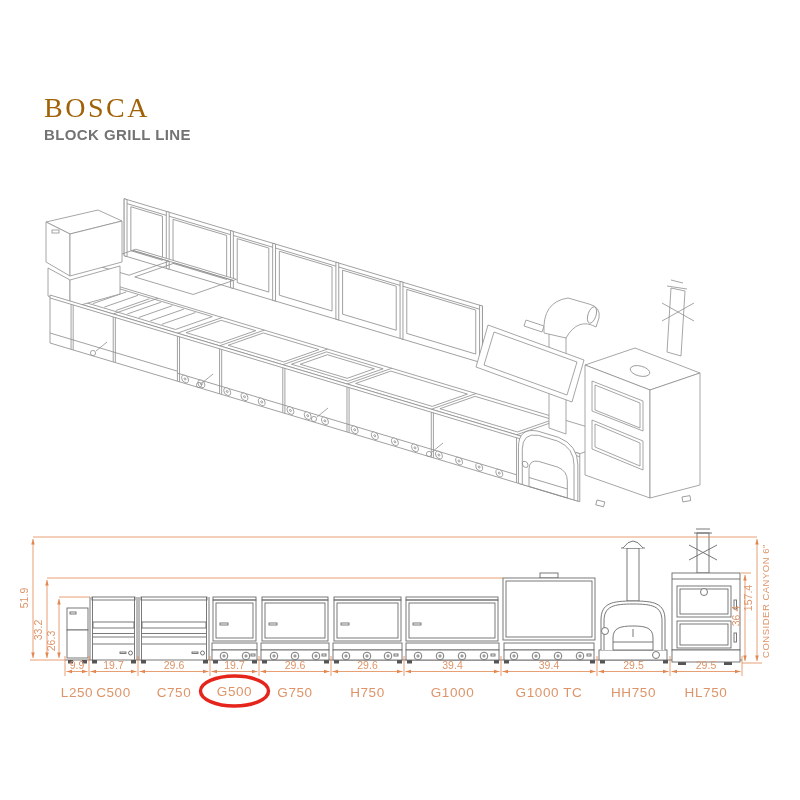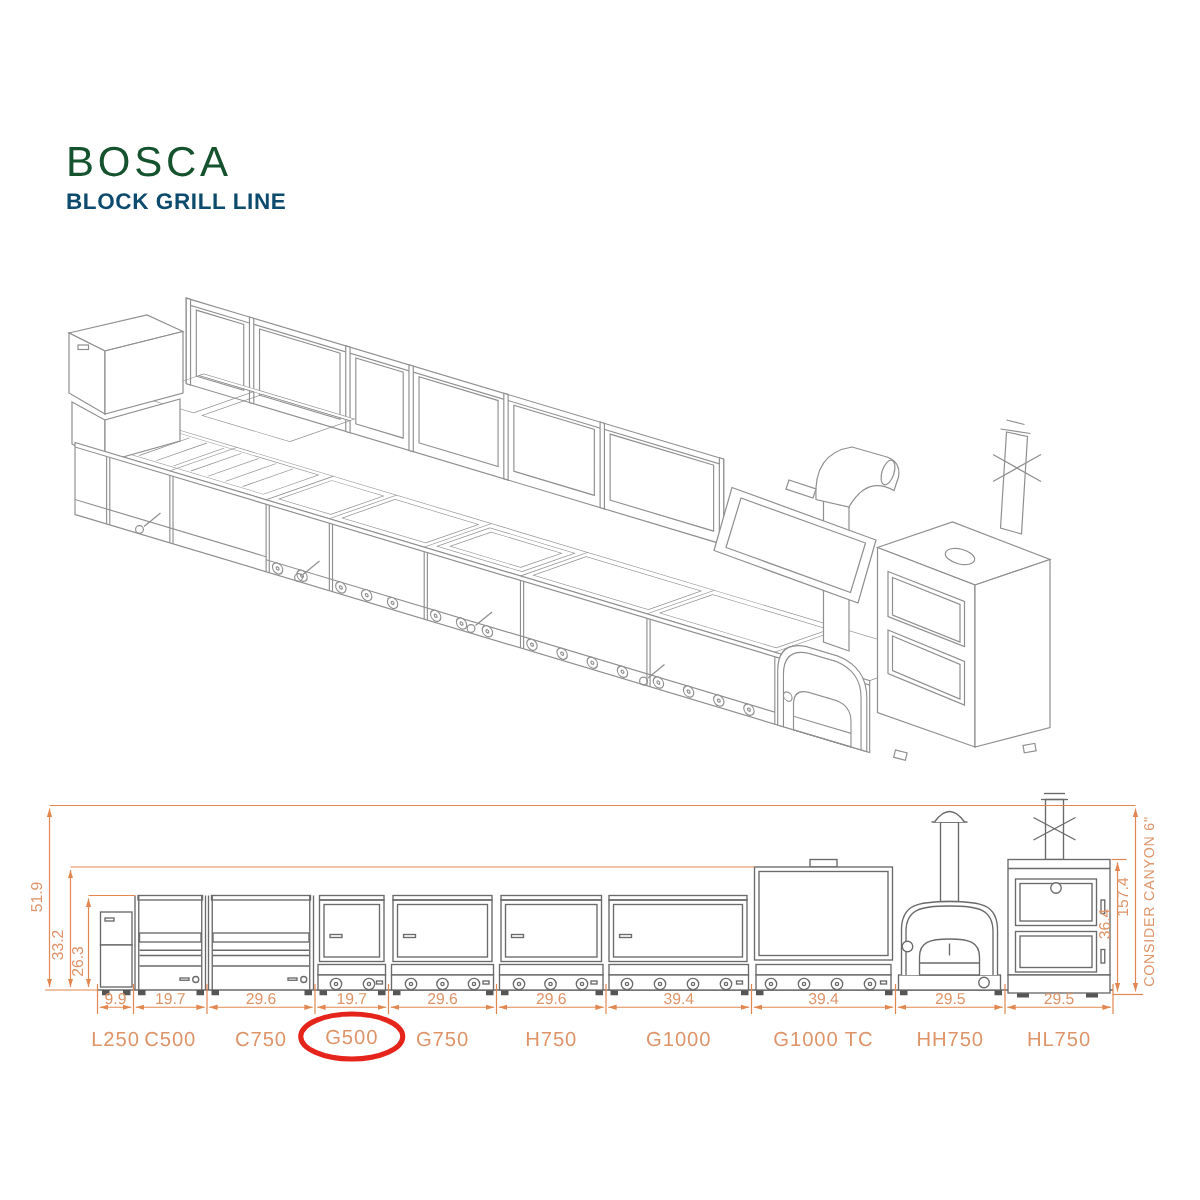--- a/index.html
+++ b/index.html
@@ -1,20 +1,20 @@
 <!DOCTYPE html>
 <html><head>
 <meta charset="utf-8">
 <style>
   html,body{margin:0;padding:0;}
   body{width:800px;height:800px;background:#ffffff;position:relative;overflow:hidden;
        font-family:"Liberation Sans", sans-serif;}
   .hdr{position:absolute;left:44px;}
-  .brand{top:92px;font-size:28px;letter-spacing:2.5px;color:#14532d;font-weight:400;}
-  .subtitle{top:126px;font-size:15px;font-weight:bold;letter-spacing:.4px;color:#0c4a6e;}
+  .brand{top:92px;font-size:28px;letter-spacing:2.5px;color:#a16207;font-weight:400;font-family:Liberation Serif, serif;}
+  .subtitle{top:126px;font-size:15px;font-weight:bold;letter-spacing:.4px;color:#737373;}
   svg{position:absolute;left:0;top:0;}
   .ln{stroke:#6a6a6a;stroke-width:.9;fill:none;}
   .lnw{stroke:#6a6a6a;stroke-width:.9;fill:#ffffff;}
   .iso{stroke:#8f8f8f;stroke-width:.8;fill:none;}
   .isow{stroke:#8f8f8f;stroke-width:.8;fill:#ffffff;}
   .dim{stroke:#E2874F;stroke-width:.8;fill:none;}
   .dimtxt{font-size:10.5px;fill:#DE9468;text-anchor:middle;}
   .modeltxt{font-size:13.5px;fill:#DE9468;text-anchor:middle;letter-spacing:.6px;}
   .notetxt{font-size:9.5px;fill:#DE9468;text-anchor:middle;letter-spacing:.5px;}
 </style>

